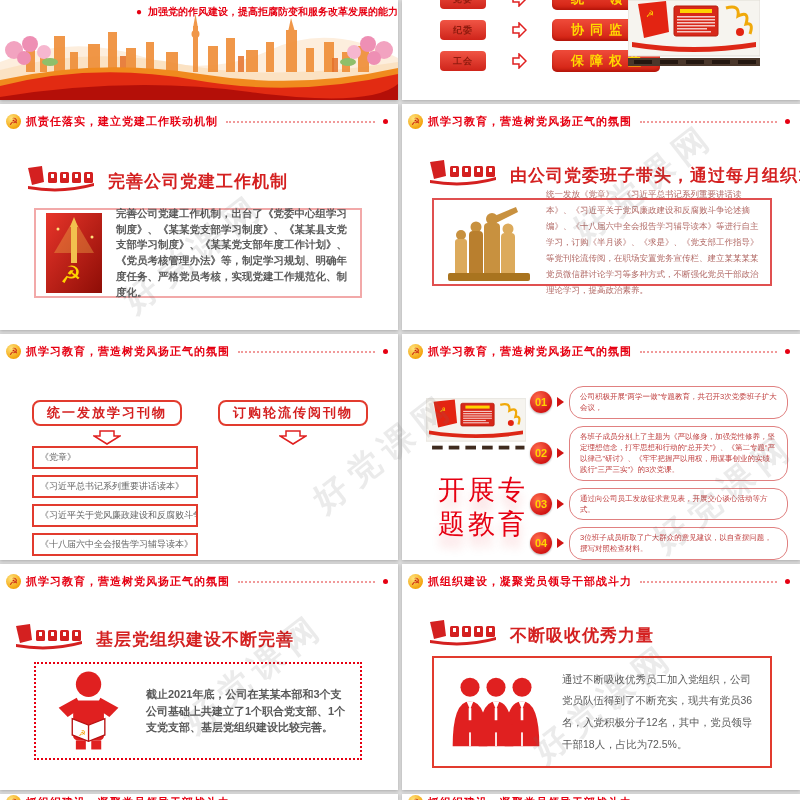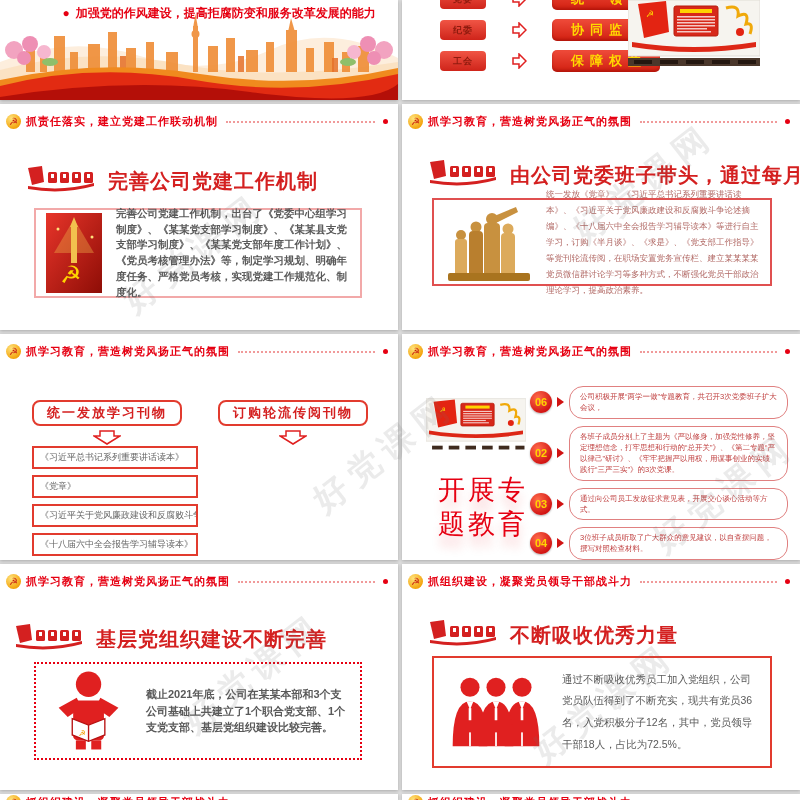--- a/index.html
+++ b/index.html
@@ -8,32 +8,32 @@
   .slide{position:absolute;width:398px;background:#fff;box-shadow:0 1px 3px rgba(0,0,0,.22);overflow:hidden;}
   
   .hdr{position:absolute;left:6px;right:10px;display:flex;align-items:center;gap:5px;}
   .emb{width:15px;height:15px;border-radius:50%;background:radial-gradient(circle at 35% 30%,#ffe27a,#f2a007 75%);color:#c81a10;font-size:10px;line-height:15px;text-align:center;flex:0 0 auto;}
   .htxt{color:#e60012;font-weight:bold;font-size:11px;white-space:nowrap;letter-spacing:1px;}
   .dots{flex:1;height:1px;border-bottom:2px dotted #f09a9a;margin:0 3px;}
   .enddot{width:5px;height:5px;border-radius:50%;background:#e60012;flex:0 0 auto;}
   
   .trow{position:absolute;display:flex;align-items:center;gap:12px;}
   .deco{flex:0 0 auto;display:block;}
-  .ttl{color:#d42020;font-weight:bold;font-size:20px;white-space:nowrap;letter-spacing:1px;}
+  .ttl{color:#d42020;font-weight:bold;font-size:17px;white-space:nowrap;letter-spacing:1px;}
   
   .cbox{position:absolute;display:flex;align-items:center;gap:14px;padding:4px 10px;box-sizing:border-box;}
   .cbox .txt{flex:1;}
   .box-pink{border:2px solid #f2a9a9;}
   .box-red{border:2px solid #e23b2e;}
   .box-dotred{border:2px dotted #e60012;}
   .t-gray{color:#595959;font-size:10.5px;line-height:1.5;font-weight:600;}
   .t-red{color:#b26a66;font-size:8.5px;line-height:1.9;}
   .t-gray2{color:#595959;font-size:10.5px;line-height:2.05;}
   
-  .a-bullet{position:absolute;top:5px;left:0;right:0;text-align:center;color:#e60012;font-size:12px;font-weight:bold;z-index:2;padding-left:40px;}
+  .a-bullet{position:absolute;top:5px;left:0;right:0;text-align:right;color:#e60012;font-size:10px;font-weight:bold;z-index:2;padding-left:40px;}
   .a-bullet .dotch{margin-right:6px;}
   .bgsvg{position:absolute;inset:0;}
   
   .flow{position:absolute;left:38px;top:-12px;}
   .frow{display:flex;align-items:center;gap:25px;height:22px;margin-bottom:9px;}
   .sbtn{width:46px;height:20px;border-radius:4px;background:linear-gradient(#f05545,#cf241a);color:#8f1b0e;font-size:9px;font-weight:bold;display:flex;align-items:center;justify-content:center;letter-spacing:1px;}
   .bbtn{width:108px;height:22px;border-radius:5px;background:linear-gradient(#ef4b3a,#d11f10);color:#ffd800;font-size:13px;font-weight:bold;display:flex;align-items:center;justify-content:center;letter-spacing:6px;text-indent:6px;box-shadow:inset 0 -2px 3px rgba(120,0,0,.35);}
   .cwall{position:absolute;left:226px;top:0;}
   
   .kb{position:absolute;height:26px;border:2px solid #e23b2e;border-radius:8px;color:#d42020;font-weight:bold;font-size:13px;display:flex;align-items:center;justify-content:center;letter-spacing:2px;box-sizing:border-box;}
@@ -268,22 +268,22 @@
     </div>
     <div class="kb" style="left:32px;top:66px;width:150px;">统一发放学习刊物</div>
     <div class="kb" style="left:218px;top:66px;width:150px;">订购轮流传阅刊物</div>
     <svg class="darr" style="left:93px;top:96px;" width="28" height="15">
         <polygon points="7,1 21,1 21,6 27,6 14,14 1,6 7,6" fill="#fff" stroke="#e02020" stroke-width="1.5"></polygon>
       </svg>
     <svg class="darr" style="left:279px;top:96px;" width="28" height="15">
         <polygon points="7,1 21,1 21,6 27,6 14,14 1,6 7,6" fill="#fff" stroke="#e02020" stroke-width="1.5"></polygon>
       </svg>
     <div class="plist" style="left:32px;top:112px;">
+      <div class="pitem mb6">《党章》</div>
       <div class="pitem mb6">《习近平总书记系列重要讲话读本》</div>
-      <div class="pitem mb6">《党章》</div>
       <div class="pitem mb6">《习近平关于党风廉政建设和反腐败斗争论述摘编》</div>
       <div class="pitem">《十八届六中全会报告学习辅导读本》</div>
     </div>
   </div>
 
   <div class="slide" style="left:402px;top:334px;height:226px;">
     <div class="hdr" style="top:10px;">
       <span class="emb">☭</span>
       <span class="htxt">抓学习教育，营造树党风扬正气的氛围</span>
       <span class="dots"></span>
@@ -313,21 +313,21 @@
           <rect x="52" y="62" width="14" height="5"></rect>
             <rect x="74" y="62" width="14" height="5"></rect>
           <rect x="96" y="62" width="14" height="5"></rect>
             <rect x="118" y="62" width="12" height="5"></rect>
         </g>
       </svg>
     </div>
     <div class="vtitle">开展专题教育</div>
     <div class="f-rows">
       <div class="itrow">
-        <div class="num">06</div>
+        <div class="num">01</div>
         <div class="tri"></div>
         <div class="pill">公司积极开展“两学一做”专题教育，共召开3次党委班子扩大会议，</div>
       </div>
       <div class="itrow">
         <div class="num">02</div>
         <div class="tri"></div>
         <div class="pill">各班子成员分别上了主题为《严以修身，加强党性修养，坚定理想信念，打牢思想和行动的“总开关”》、《第二专题“严以律己”研讨》、《牢牢把握严以用权，用谋事创业的实绩践行“三严三实”》的3次党课。</div>
       </div>
       <div class="itrow">
         <div class="num">03</div>

